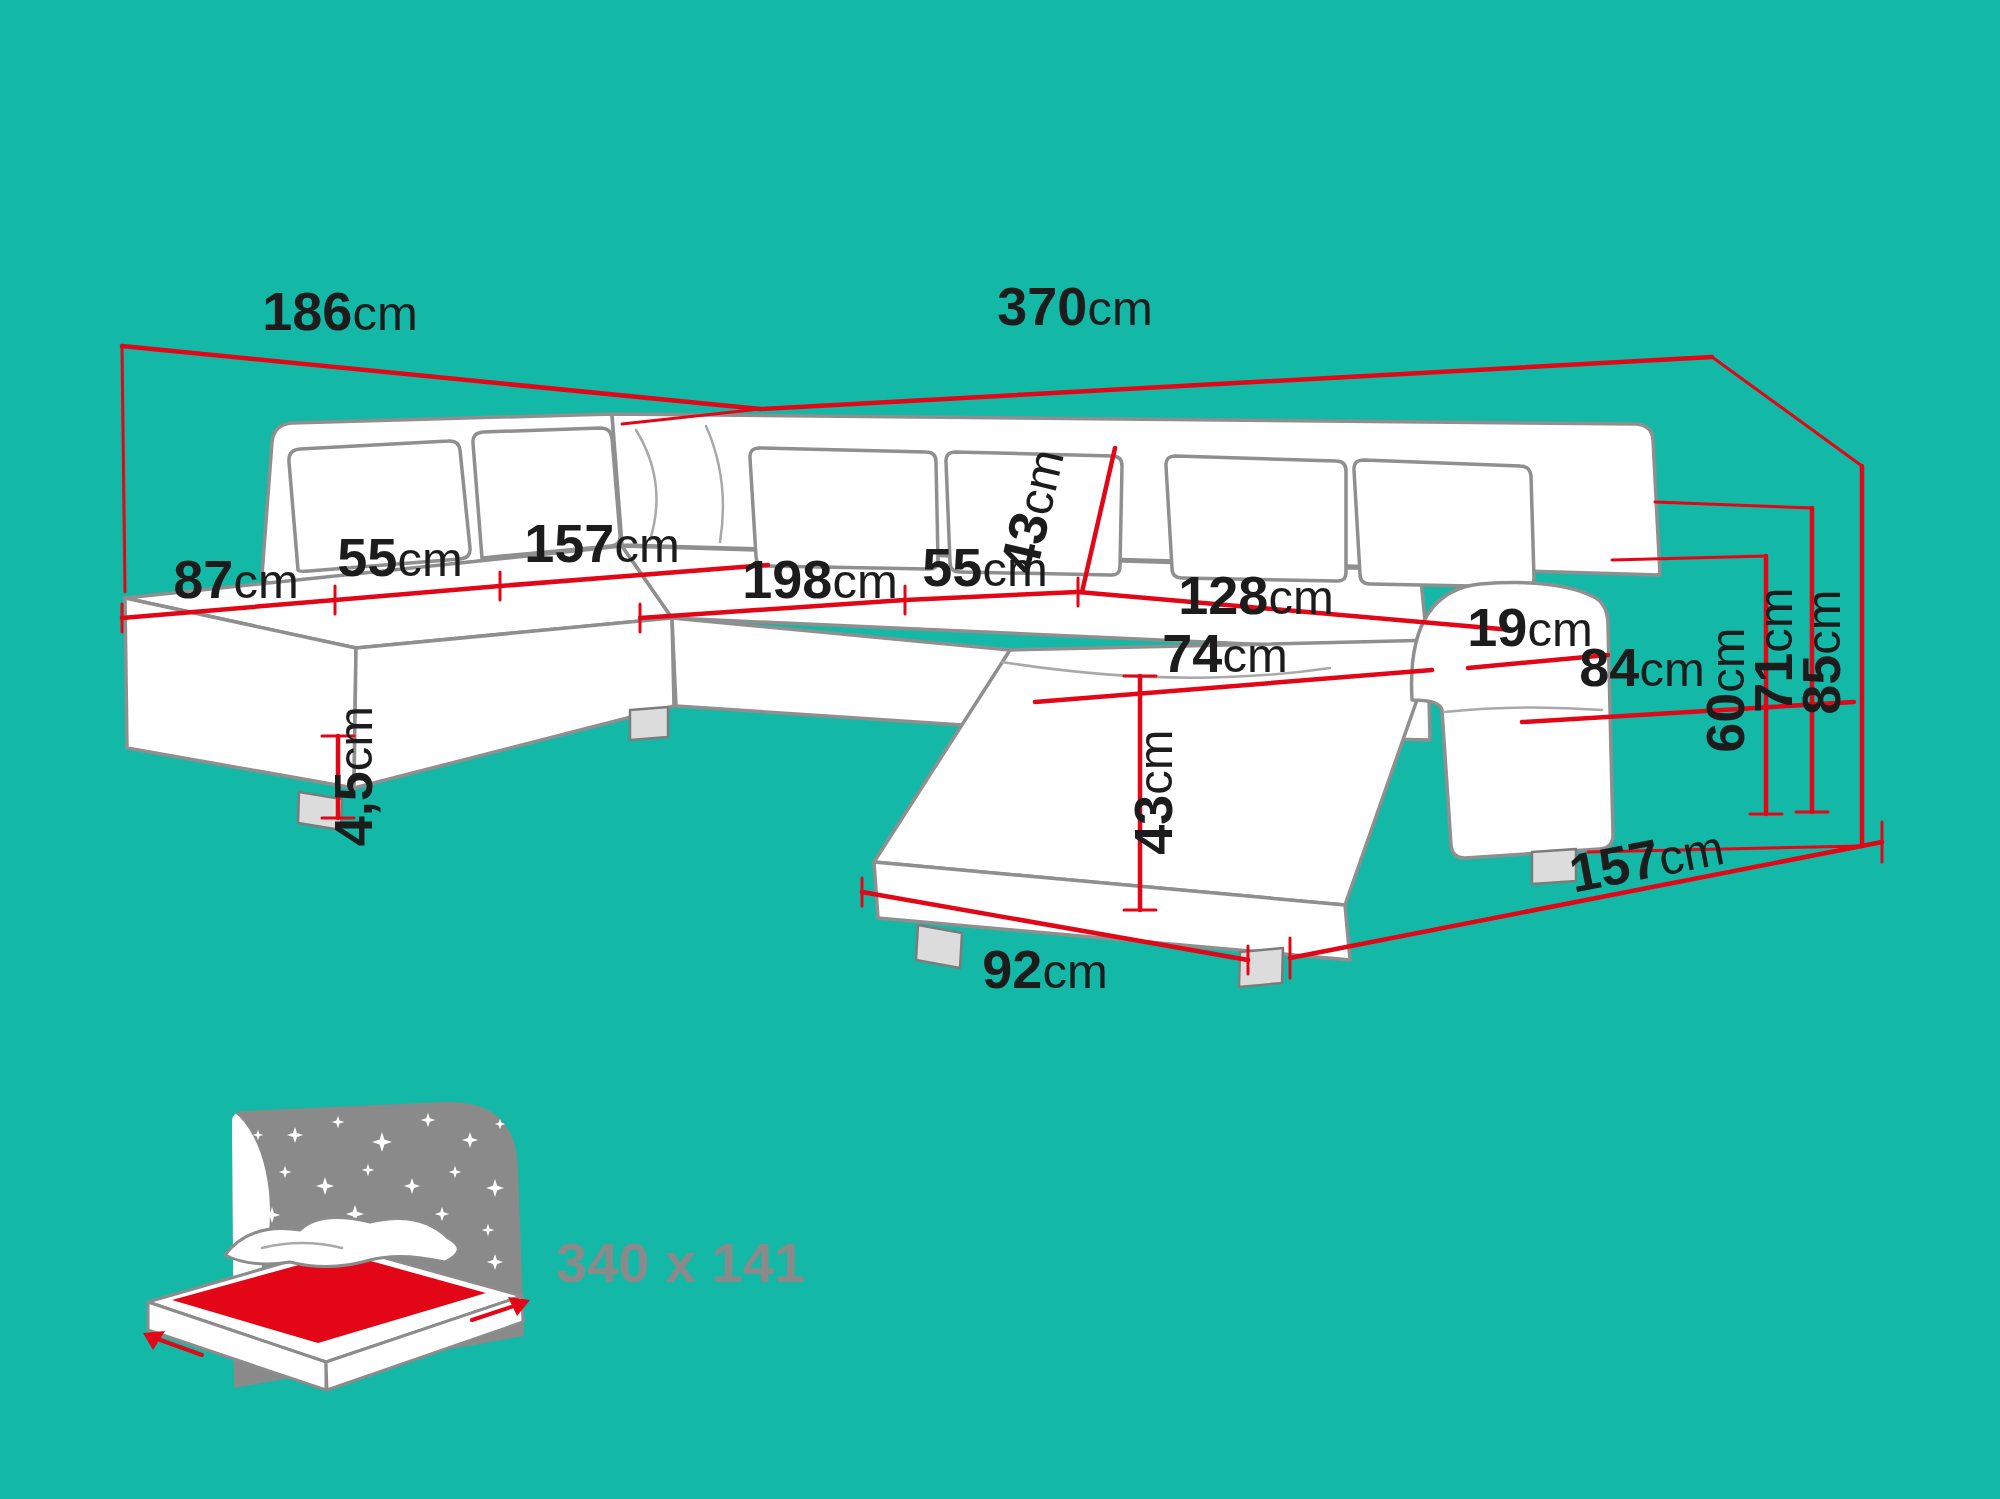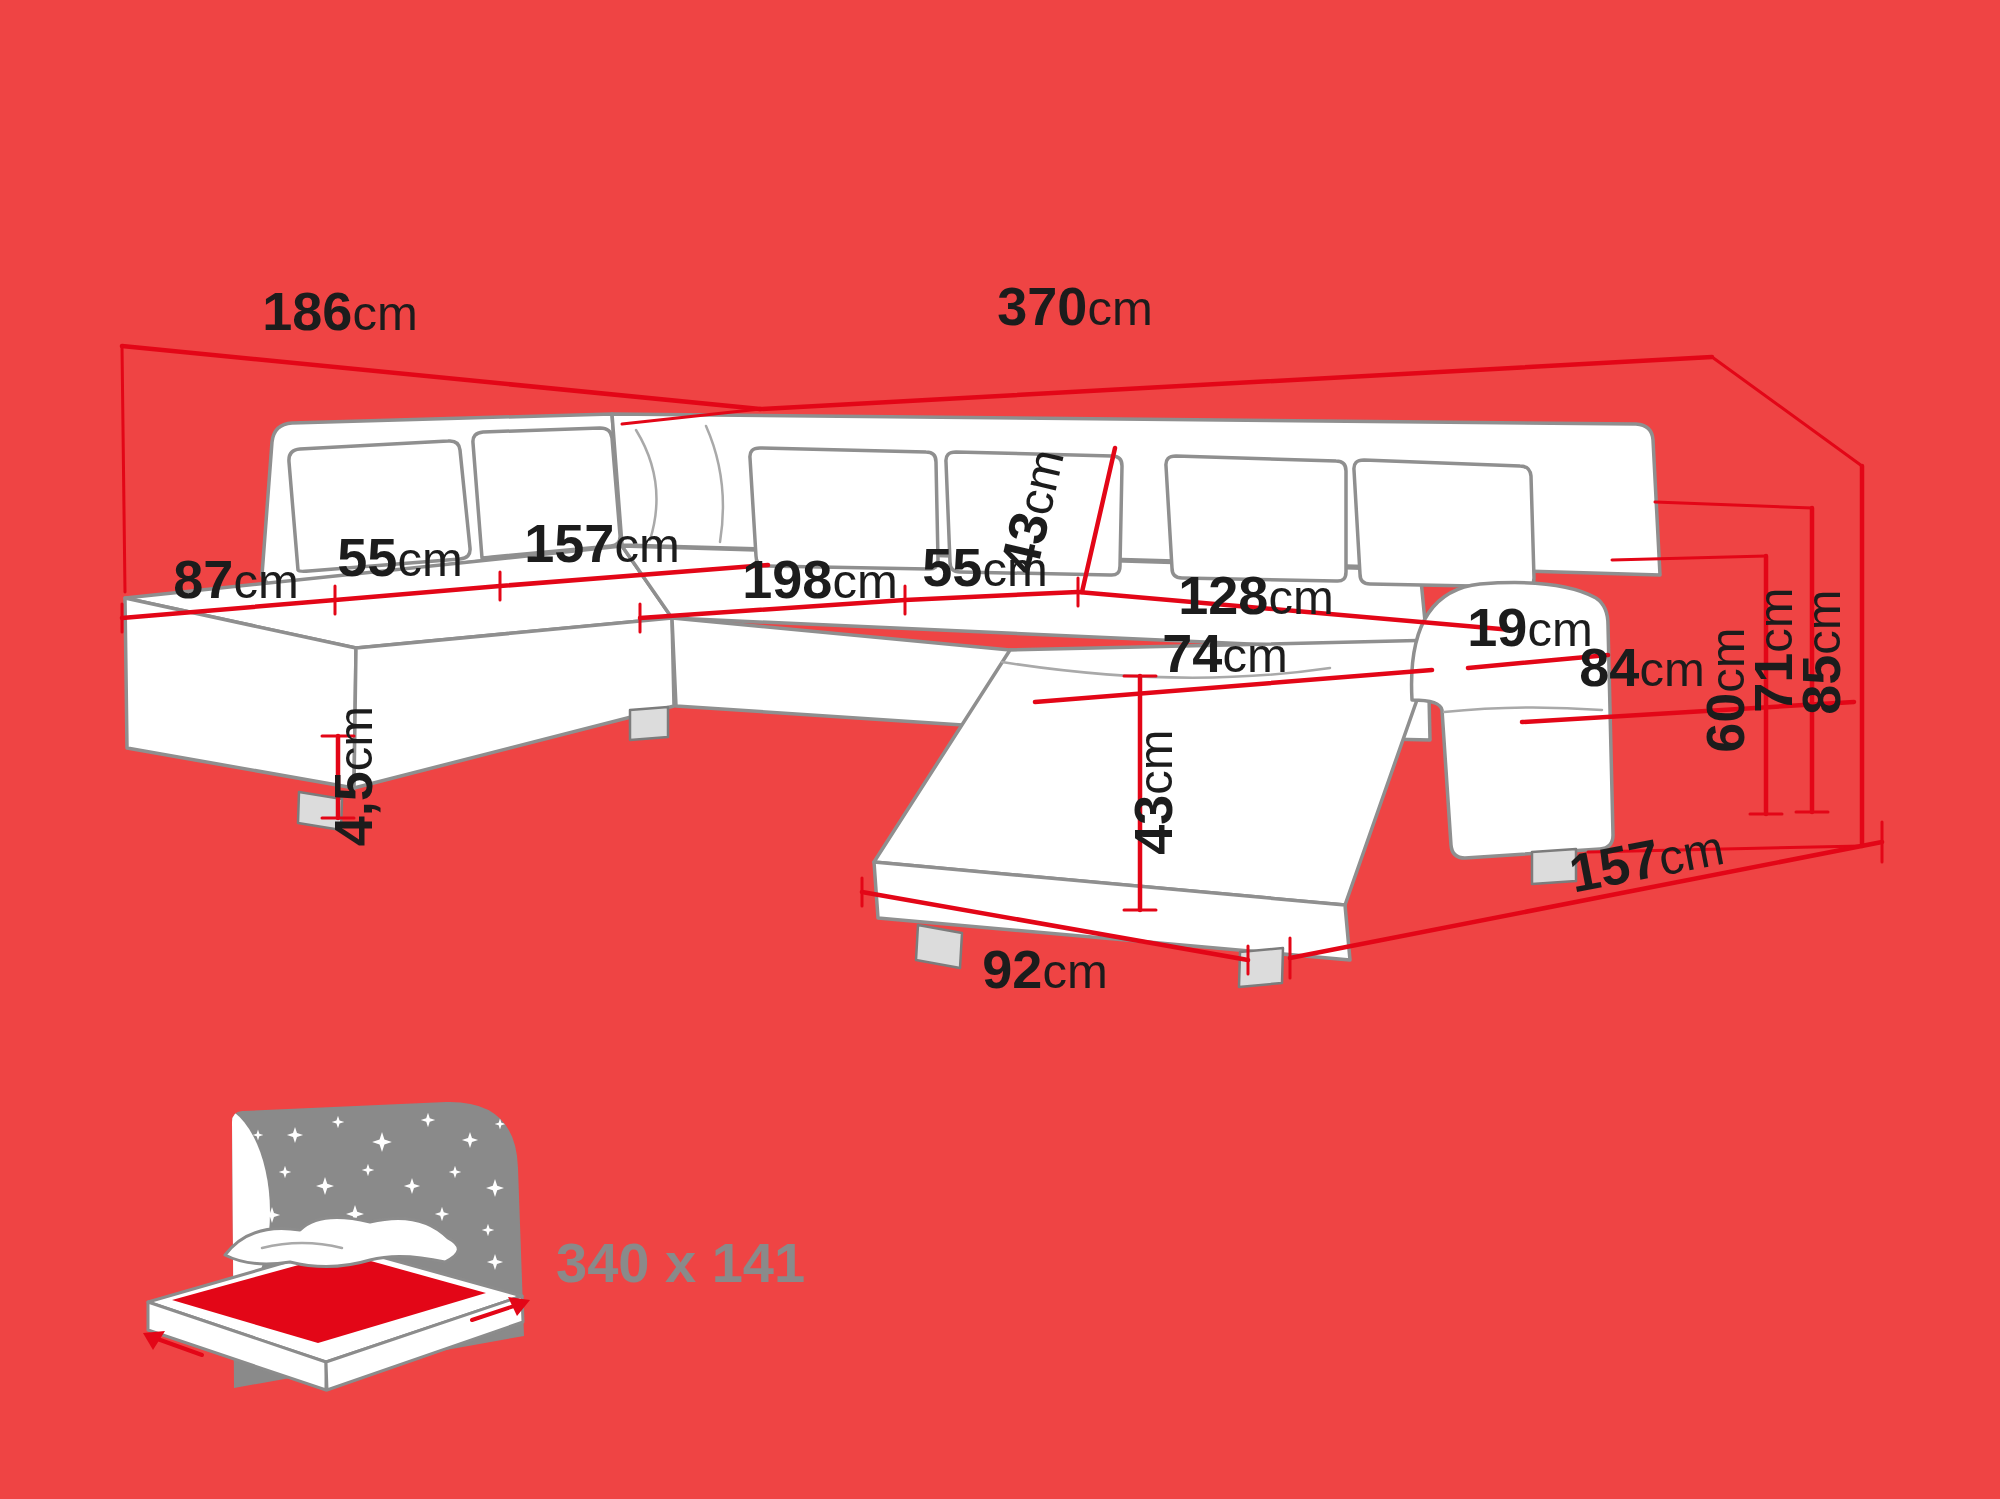--- a/index.html
+++ b/index.html
@@ -3,21 +3,21 @@
 <meta charset="utf-8">
 <style>
   :root{
     --red:#e30617;
     --ink:#1c1c1c;
     --outline:#8f8f8f;
     --seam:#a9a9a9;
     --icon-gray:#8a8a8a;
   }
   html,body{margin:0;padding:0;background:#ffffff;}
-  .stage{width:2000px;height:1499px;background:#ef4444;position:relative;overflow:hidden;}
+  .stage{width:2000px;height:1499px;background:#14b8a6;position:relative;overflow:hidden;}
   svg{display:block;width:100%;height:100%;}
   .sofa{fill:#ffffff;stroke:var(--outline);stroke-width:3.5;stroke-linejoin:round;stroke-linecap:round;}
   .seam{fill:none;stroke:var(--seam);stroke-width:2.5;stroke-linecap:round;}
   .foot{fill:#dcdcdc;stroke:#7c7c7c;stroke-width:2.5;stroke-linejoin:round;}
   .dline{fill:none;stroke:var(--red);stroke-width:4.5;stroke-linecap:round;}
   .dline.thin{stroke-width:3;}
   .dim-label{font-family:"Liberation Sans",sans-serif;font-size:54px;font-weight:700;fill:var(--ink);text-anchor:middle;}
   .dim-label .unit{font-weight:400;font-size:49px;}
   .badge{fill:var(--icon-gray);stroke:none;}
   .star{fill:#ffffff;}

